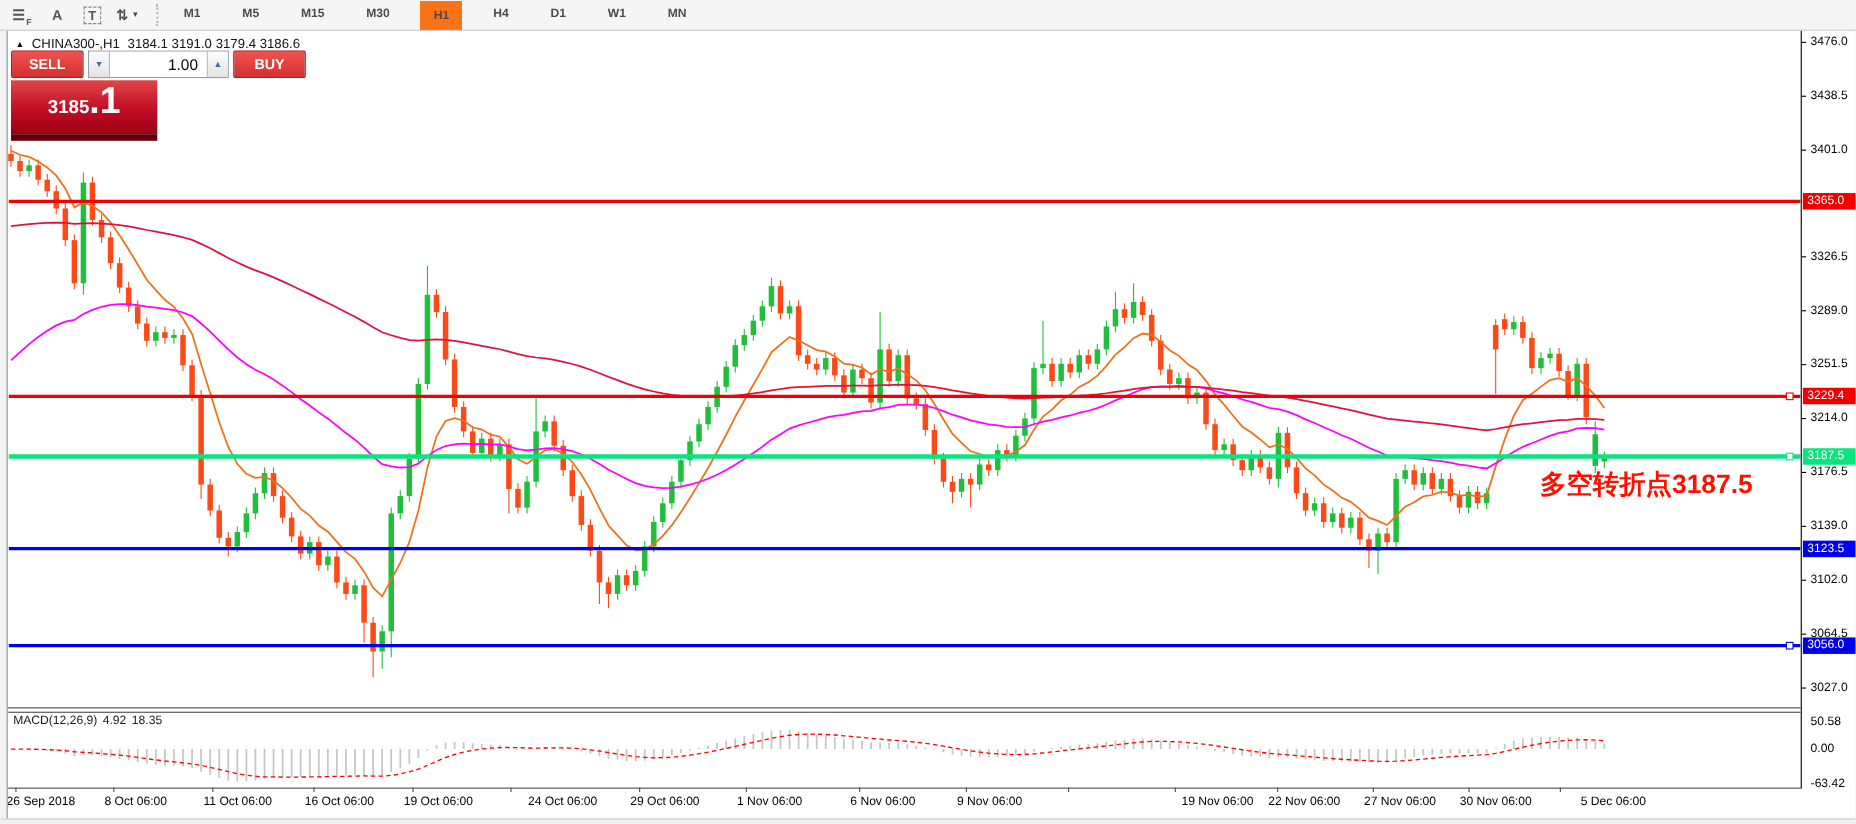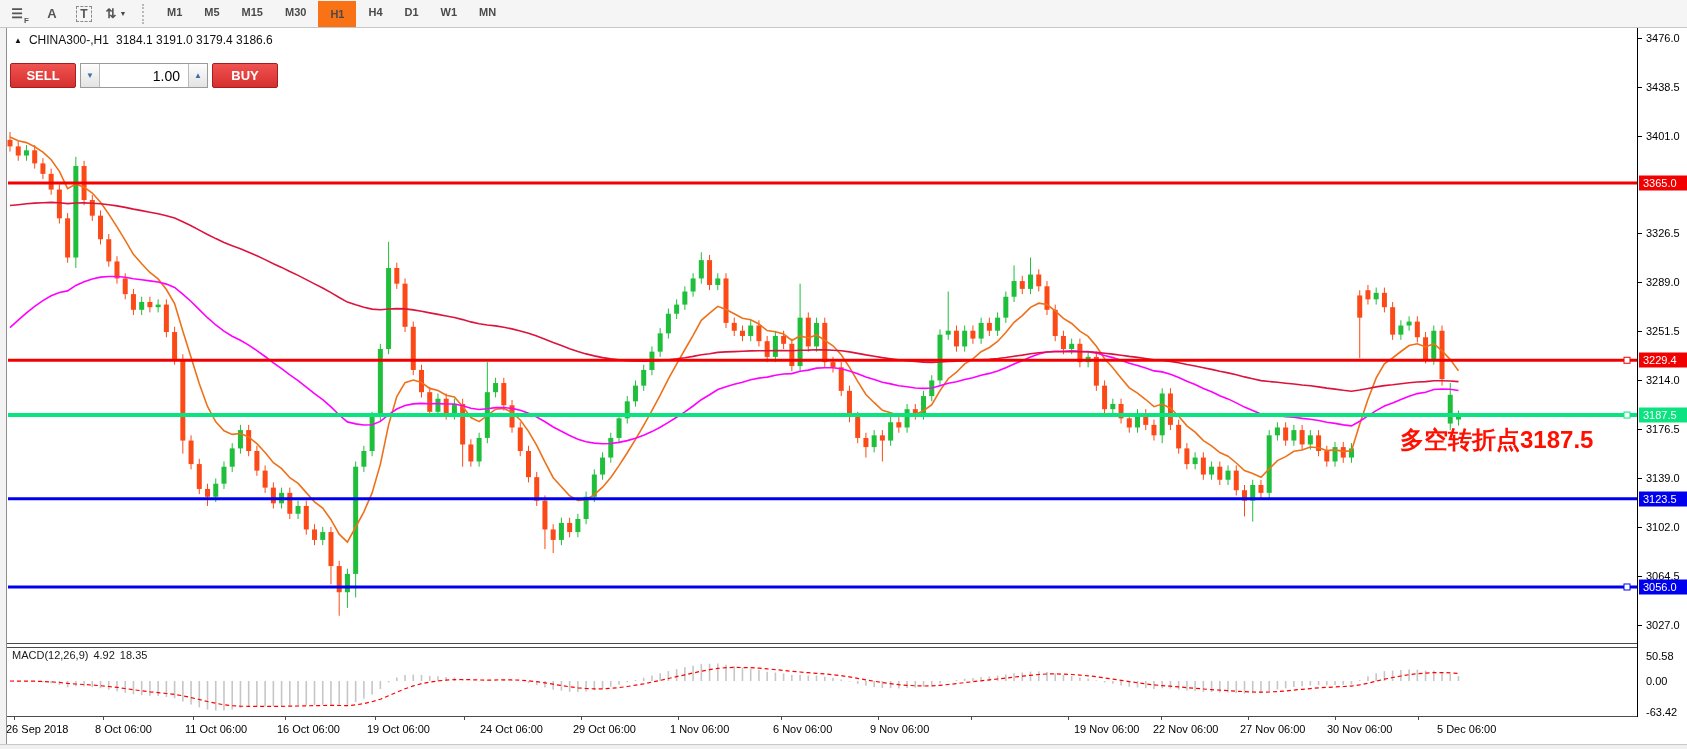--- a/index.html
+++ b/index.html
@@ -27,21 +27,21 @@
   .macd-lbl{position:absolute;left:12px;top:649px;font-size:11px;color:#1a1a1a;z-index:5;}
   .macd-lbl span{margin-right:5px;}
   .time-axis{position:absolute;left:0;top:720px;width:1637px;height:24px;z-index:4;}
   .t-lbl{position:absolute;top:3px;font-size:11px;color:#000;white-space:nowrap;}
   .t-tick{position:absolute;top:-4px;width:1px;height:4px;background:#4a4a4a;}
   .bottom-strip{position:absolute;left:0;top:744px;width:1687px;height:5px;background:#f0f0f0;border-top:1px solid #c9c9c9;box-sizing:border-box;}
   
   .chart-header{position:absolute;left:14px;top:33px;font-size:12px;color:#111;z-index:10;display:flex;align-items:center;gap:7px;}
   .chart-header .mk{font-size:8px;}
   
-  .order-widget{position:absolute;left:10px;top:63px;width:314px;z-index:20;}
+  .order-widget{position:absolute;left:10px;top:46px;width:314px;z-index:20;}
   .ow-row1{display:flex;align-items:stretch;height:25px;}
   .ow-btn{width:66px;background:linear-gradient(#ef5350,#d62f2f);border:1px solid #a31f1f;color:#fff;font-size:13px;font-weight:bold;display:flex;align-items:center;justify-content:center;border-radius:2px;cursor:pointer;box-sizing:border-box;}
   .ow-volgrp{display:flex;align-items:stretch;margin:0 4px;border:1px solid #9a9a9a;background:#fff;}
   .ow-spin{width:18px;background:linear-gradient(#fdfdfd,#e3e3e3);border:0;color:#3a6ea5;font-size:8px;display:flex;align-items:center;justify-content:center;cursor:pointer;}
   .ow-spin.l{border-right:1px solid #bbb;}
   .ow-spin.r{border-left:1px solid #bbb;}
   .ow-vol{width:78px;border:0;text-align:right;padding-right:8px;font-size:14px;font-family:"Liberation Sans",sans-serif;color:#000;outline:none;}
   .ow-row2{display:flex;margin-top:2px;}
   .ow-price{height:49px;background:linear-gradient(180deg,#e04545 0%,#c00d24 55%,#9c0016 100%);border-bottom:6px solid #640008;display:flex;align-items:baseline;justify-content:center;color:#fff;box-sizing:content-box;}
   .ow-price.bid{width:133px;margin-right:3px;}
@@ -67,21 +67,21 @@
         </div>
         <div class="tb-icon boxed">
           <span class="g">T</span>
         </div>
         <div class="tb-icon">
           <span class="g">⇅</span>
           <span class="caret">▼</span>
         </div>
       </div>
     <div class="tb-sep"></div>
-    <div id="tfGroup" style="display:flex;">
+    <div id="tfGroup" style="display:flex;gap:16px;">
         <div class="tf-btn">M1</div>
         <div class="tf-btn">M5</div>
         <div class="tf-btn">M15</div>
         <div class="tf-btn">M30</div>
         <div class="tf-btn active">H1</div>
         <div class="tf-btn">H4</div>
         <div class="tf-btn">D1</div>
         <div class="tf-btn">W1</div>
         <div class="tf-btn">MN</div>
       </div>
@@ -649,20 +649,24 @@
     <div class="ow-row1">
       <div class="ow-btn">SELL</div>
       <div class="ow-volgrp">
         <div class="ow-spin l">▼</div>
         <input class="ow-vol" value="1.00" style="">
         <div class="ow-spin r">▲</div>
       </div>
       <div class="ow-btn">BUY</div>
     </div>
     <div class="ow-row2">
+      <div class="ow-price bid">
+        <span class="ow-int">3185</span>
+          <span class="ow-big">.1</span>
+      </div>
     </div>
   </div>
 
   <div class="annotation">多空转折点3187.5</div>
 
   <div class="macd-lbl">
     <span>MACD(12,26,9)</span><span>4.92</span><span>18.35</span>
   </div>
 
   <div class="axis-strip" id="axisStrip">

